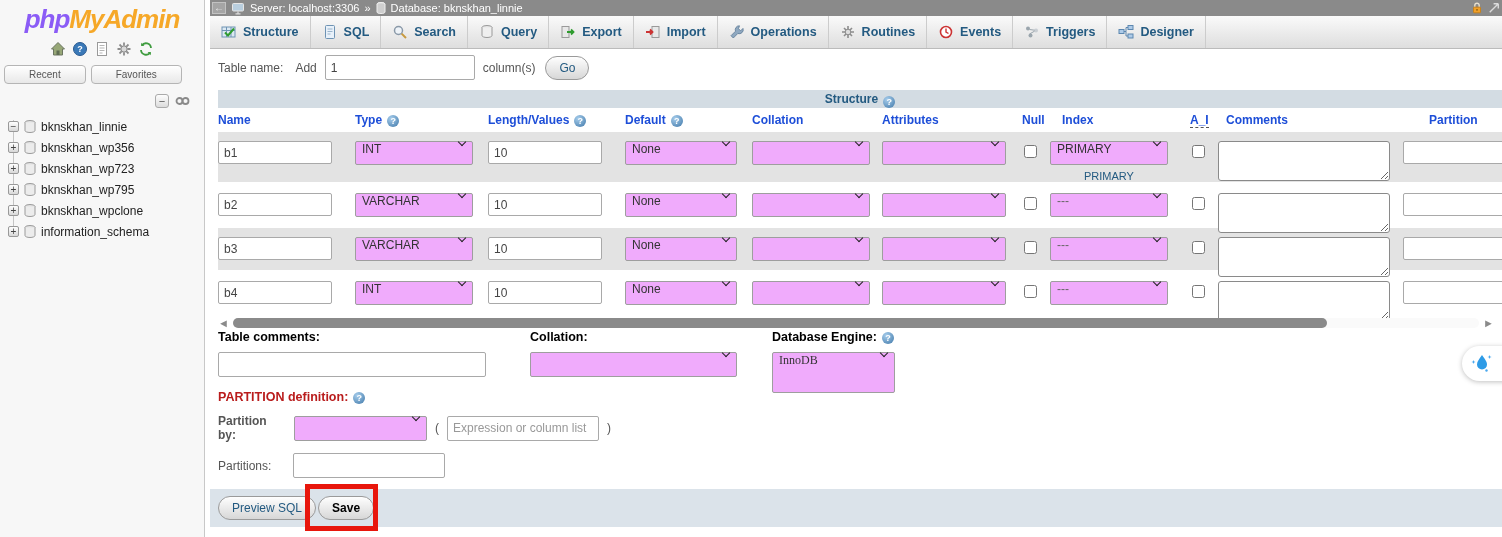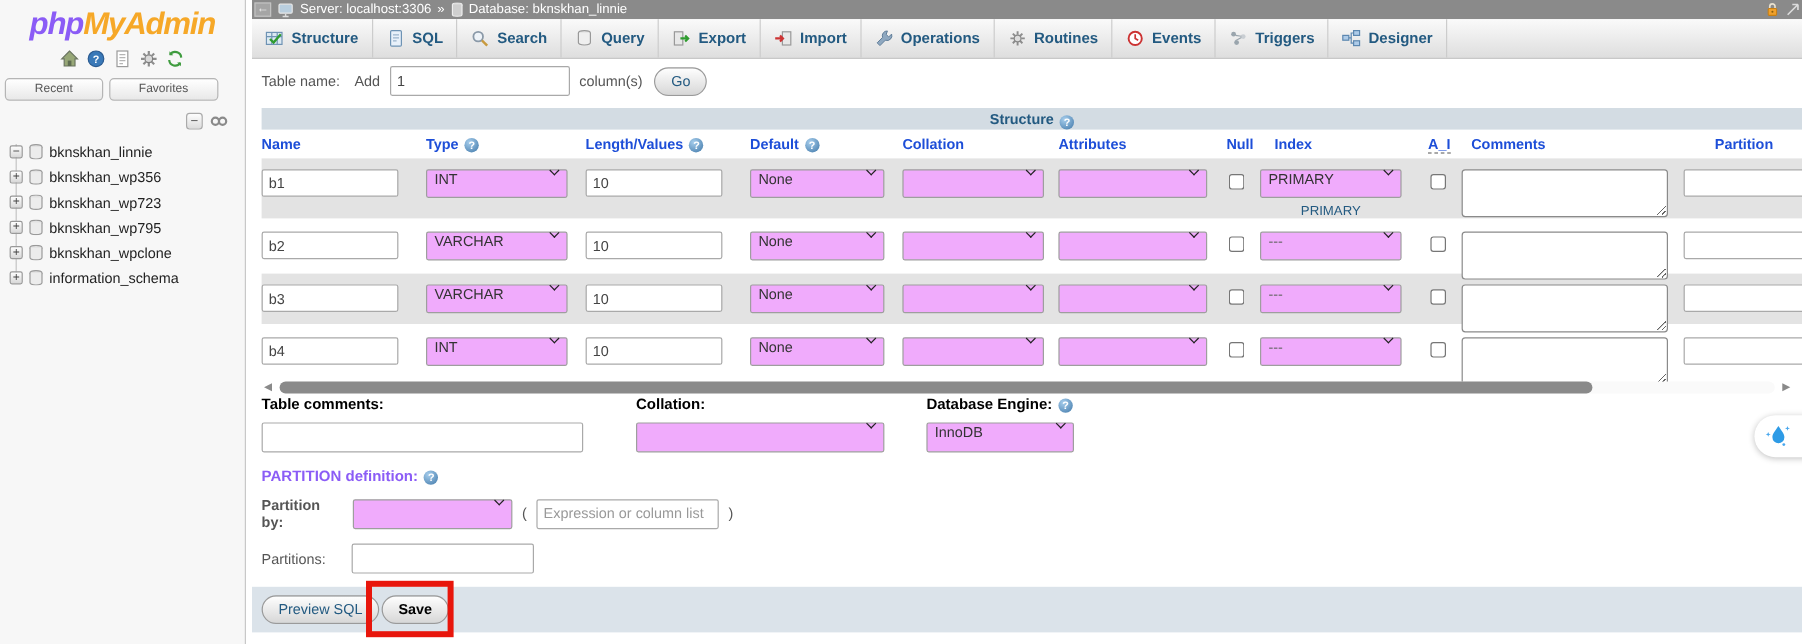--- a/index.html
+++ b/index.html
@@ -87,21 +87,21 @@
 
   .hscroll { position:absolute; top:316px; left:8px; width:1276px; height:14px; display:flex; align-items:center; }
   .scroll-arrow { color:#8a8a8a; font-size:11px; line-height:14px; cursor:pointer; }
   .scroll-track { flex:1; height:10px; margin:0 4px; background:#fafafa; border-radius:5px; position:relative; }
   .scroll-thumb { position:absolute; left:0; top:0; height:10px; width:1094px; background:#8a8a8a; border-radius:5px; cursor:grab;}
 
   .opts-labels { position:absolute; top:330px; left:8px; display:flex; }
   .opt-label { font-weight:bold; font-size:12.5px; color:#000; }
   .opts-ctrls { position:absolute; top:352px; left:8px; display:flex; }
 
-  .part-title { position:absolute; top:390px; left:8px; font-weight:bold; font-size:12.5px; color:#8b5cf6; }
+  .part-title { position:absolute; top:390px; left:8px; font-weight:bold; font-size:12.5px; color:#b91c1c; }
   .partby-row { position:absolute; top:414px; left:8px; display:flex; align-items:center; gap:8px; color:#555;}
   .parts-row { position:absolute; top:453px; left:8px; display:flex; align-items:center; gap:22px; color:#555;}
 
   .footerbar { position:absolute; top:489px; left:0; width:1292px; height:38px; background:#dbe3ea;
     display:flex; align-items:center; gap:2px; padding-left:8px; }
   .btn-save { font-weight:bold; color:#000; }
   .red-box { position:absolute; top:484px; left:95px; width:73px; height:47px;
     border:5px solid #e8160c; z-index:5; pointer-events:none; }
 
   .droplet-pill { position:absolute; left:1462px; top:346px; width:46px; height:35px; background:#fff;
@@ -477,21 +477,21 @@
     <div class="opt-label" style="width:312px;">Table comments:</div>
     <div class="opt-label" style="width:242px;">Collation:</div>
     <div class="opt-label"><span>Database Engine:</span><span class="qicon"></span></div>
   </div>
   <div class="opts-ctrls">
     <div style="width:312px;"><input class="txt" style="width: 268px;"></div>
     <div style="width:242px;"><div class="sel" style="width:207px;height:25px;">
           <span></span>
           <span class="chev"></span>
         </div></div>
-    <div><div class="sel" style="width:123px;height:25px;">
+    <div><div class="sel" style="width:123px;height:41px;font-family:Liberation Serif, serif;">
           <span>InnoDB</span>
           <span class="chev"></span>
         </div></div>
   </div>
 
   <div class="part-title">
     <span>PARTITION definition:</span><span class="qicon"></span>
   </div>
 
   <div class="partby-row">

